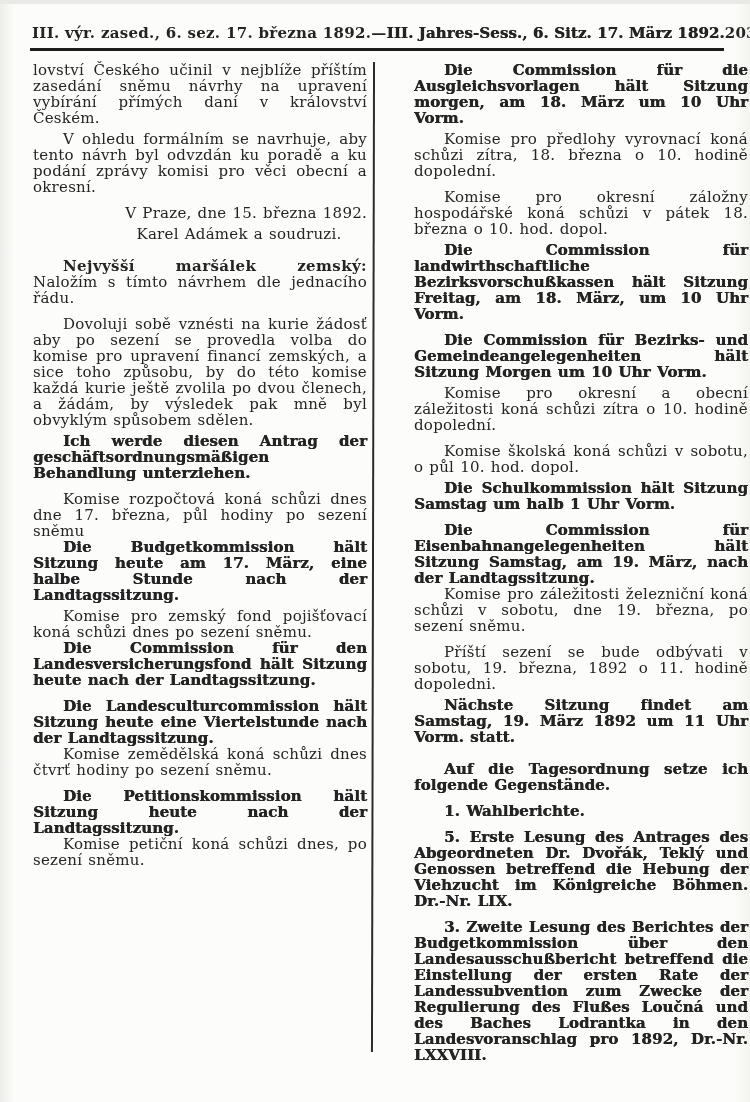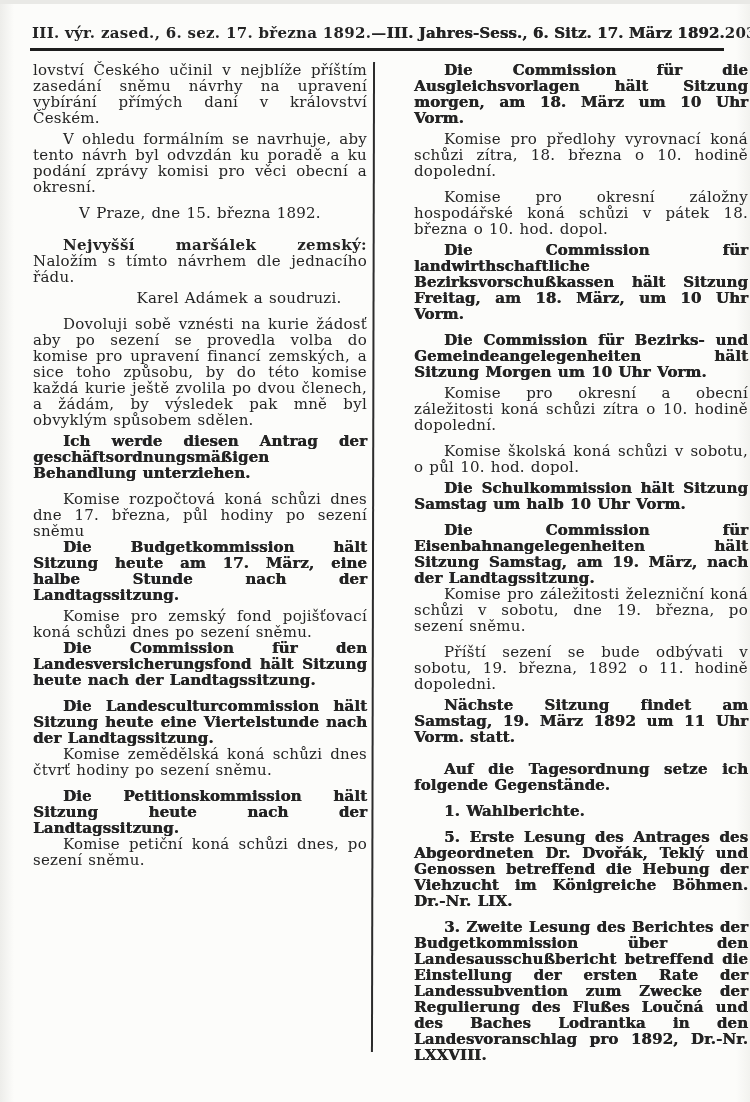--- a/index.html
+++ b/index.html
@@ -72,21 +72,21 @@
   .fraktur {
     font-family: "DejaVu Serif", serif;
     text-shadow: 0.45px 0 0 currentColor; 
     letter-spacing: 0.1px;
     font-weight: bold;
   }
   .no-indent { text-indent: 0; }
   .gap-s { margin-top: 5px; }
   .gap-m { margin-top: 10px; }
   .gap-l { margin-top: 16px; }
-  .align-center { text-align: center; text-indent: 0; }
+  .align-center { text-align: right; text-indent: 0; }
   .align-center-right { text-align: center; text-indent: 0; padding-left: 78px; }
   .lead {
     font-weight: bold;
     letter-spacing: 0.4px;
   }
 </style>
 </head>
 <body>
 
 <div class="page">
@@ -98,42 +98,42 @@
     <span class="antiqua">203</span>
   </div>
 
   <div class="rule"></div>
 
   <div class="columns">
     <div class="col">
         <p class="para antiqua no-indent">lovství Českého učinil v nejblíže příštím zasedání sněmu návrhy na upravení vybírání přímých daní v království Českém.</p>
         <p class="para antiqua gap-s">V ohledu formálním se navrhuje, aby tento návrh byl odvzdán ku poradě a ku podání zprávy komisi pro věci obecní a okresní.</p>
         <p class="para antiqua gap-m align-center">V Praze, dne 15. března 1892.</p>
+        <p class="para antiqua gap-s align-center-right">Karel Adámek a soudruzi.</p>
         <p class="para antiqua gap-l"><b class="lead">Nejvyšší maršálek zemský:</b> Naložím s tímto návrhem dle jednacího řádu.</p>
-        <p class="para antiqua gap-s align-center-right">Karel Adámek a soudruzi.</p>
         <p class="para antiqua gap-m">Dovoluji sobě vznésti na kurie žádosť aby po sezení se provedla volba do komise pro upravení financí zemských, a sice toho způsobu, by do této komise každá kurie ještě zvolila po dvou členech, a žádám, by výsledek pak mně byl obvyklým spůsobem sdělen.</p>
         <p class="para fraktur gap-s">Ich werde diesen Antrag der geschäftsordnungsmäßigen Behandlung unterziehen.</p>
         <p class="para antiqua gap-m">Komise rozpočtová koná schůzi dnes dne 17. března, půl hodiny po sezení sněmu</p>
         <p class="para fraktur">Die Budgetkommission hält Sitzung heute am 17. März, eine halbe Stunde nach der Landtagssitzung.</p>
         <p class="para antiqua gap-s">Komise pro zemský fond pojišťovací koná schůzi dnes po sezení sněmu.</p>
         <p class="para fraktur">Die Commission für den Landesversicherungsfond hält Sitzung heute nach der Landtagssitzung.</p>
         <p class="para fraktur gap-m">Die Landesculturcommission hält Sitzung heute eine Viertelstunde nach der Landtagssitzung.</p>
         <p class="para antiqua">Komise zemědělská koná schůzi dnes čtvrť hodiny po sezení sněmu.</p>
         <p class="para fraktur gap-m">Die Petitionskommission hält Sitzung heute nach der Landtagssitzung.</p>
         <p class="para antiqua">Komise petiční koná schůzi dnes, po sezení sněmu.</p>
       </div>
     <div class="col">
         <p class="para fraktur">Die Commission für die Ausgleichsvorlagen hält Sitzung morgen, am 18. März um 10 Uhr Vorm.</p>
         <p class="para antiqua gap-s">Komise pro předlohy vyrovnací koná schůzi zítra, 18. března o 10. hodině dopolední.</p>
         <p class="para antiqua gap-m">Komise pro okresní záložny hospodářské koná schůzi v pátek 18. března o 10. hod. dopol.</p>
         <p class="para fraktur gap-s">Die Commission für landwirthschaftliche Bezirksvorschußkassen hält Sitzung Freitag, am 18. März, um 10 Uhr Vorm.</p>
         <p class="para fraktur gap-m">Die Commission für Bezirks- und Gemeindeangelegenheiten hält Sitzung Morgen um 10 Uhr Vorm.</p>
         <p class="para antiqua gap-s">Komise pro okresní a obecní záležitosti koná schůzi zítra o 10. hodině dopolední.</p>
         <p class="para antiqua gap-m">Komise školská koná schůzi v sobotu, o půl 10. hod. dopol.</p>
-        <p class="para fraktur gap-s">Die Schulkommission hält Sitzung Samstag um halb 10 Uhr Vorm.</p>
+        <p class="para fraktur gap-s">Die Schulkommission hält Sitzung Samstag um halb 1 Uhr Vorm.</p>
         <p class="para fraktur gap-m">Die Commission für Eisenbahnangelegenheiten hält Sitzung Samstag, am 19. März, nach der Landtagssitzung.</p>
         <p class="para antiqua">Komise pro záležitosti železniční koná schůzi v sobotu, dne 19. března, po sezení sněmu.</p>
         <p class="para antiqua gap-m">Příští sezení se bude odbývati v sobotu, 19. března, 1892 o 11. hodině dopoledni.</p>
         <p class="para fraktur gap-s">Nächste Sitzung findet am Samstag, 19. März 1892 um 11 Uhr Vorm. statt.</p>
         <p class="para fraktur gap-l">Auf die Tagesordnung setze ich folgende Gegenstände.</p>
         <p class="para fraktur gap-m">1. Wahlberichte.</p>
         <p class="para fraktur gap-m">5. Erste Lesung des Antrages des Abgeordneten Dr. Dvořák, Teklý und Genossen betreffend die Hebung der Viehzucht im Königreiche Böhmen. Dr.-Nr. LIX.</p>
         <p class="para fraktur gap-m">3. Zweite Lesung des Berichtes der Budgetkommission über den Landesausschußbericht betreffend die Einstellung der ersten Rate der Landessubvention zum Zwecke der Regulierung des Flußes Loučná und des Baches Lodrantka in den Landesvoranschlag pro 1892, Dr.-Nr. LXXVIII.</p>
       </div>
   </div>

